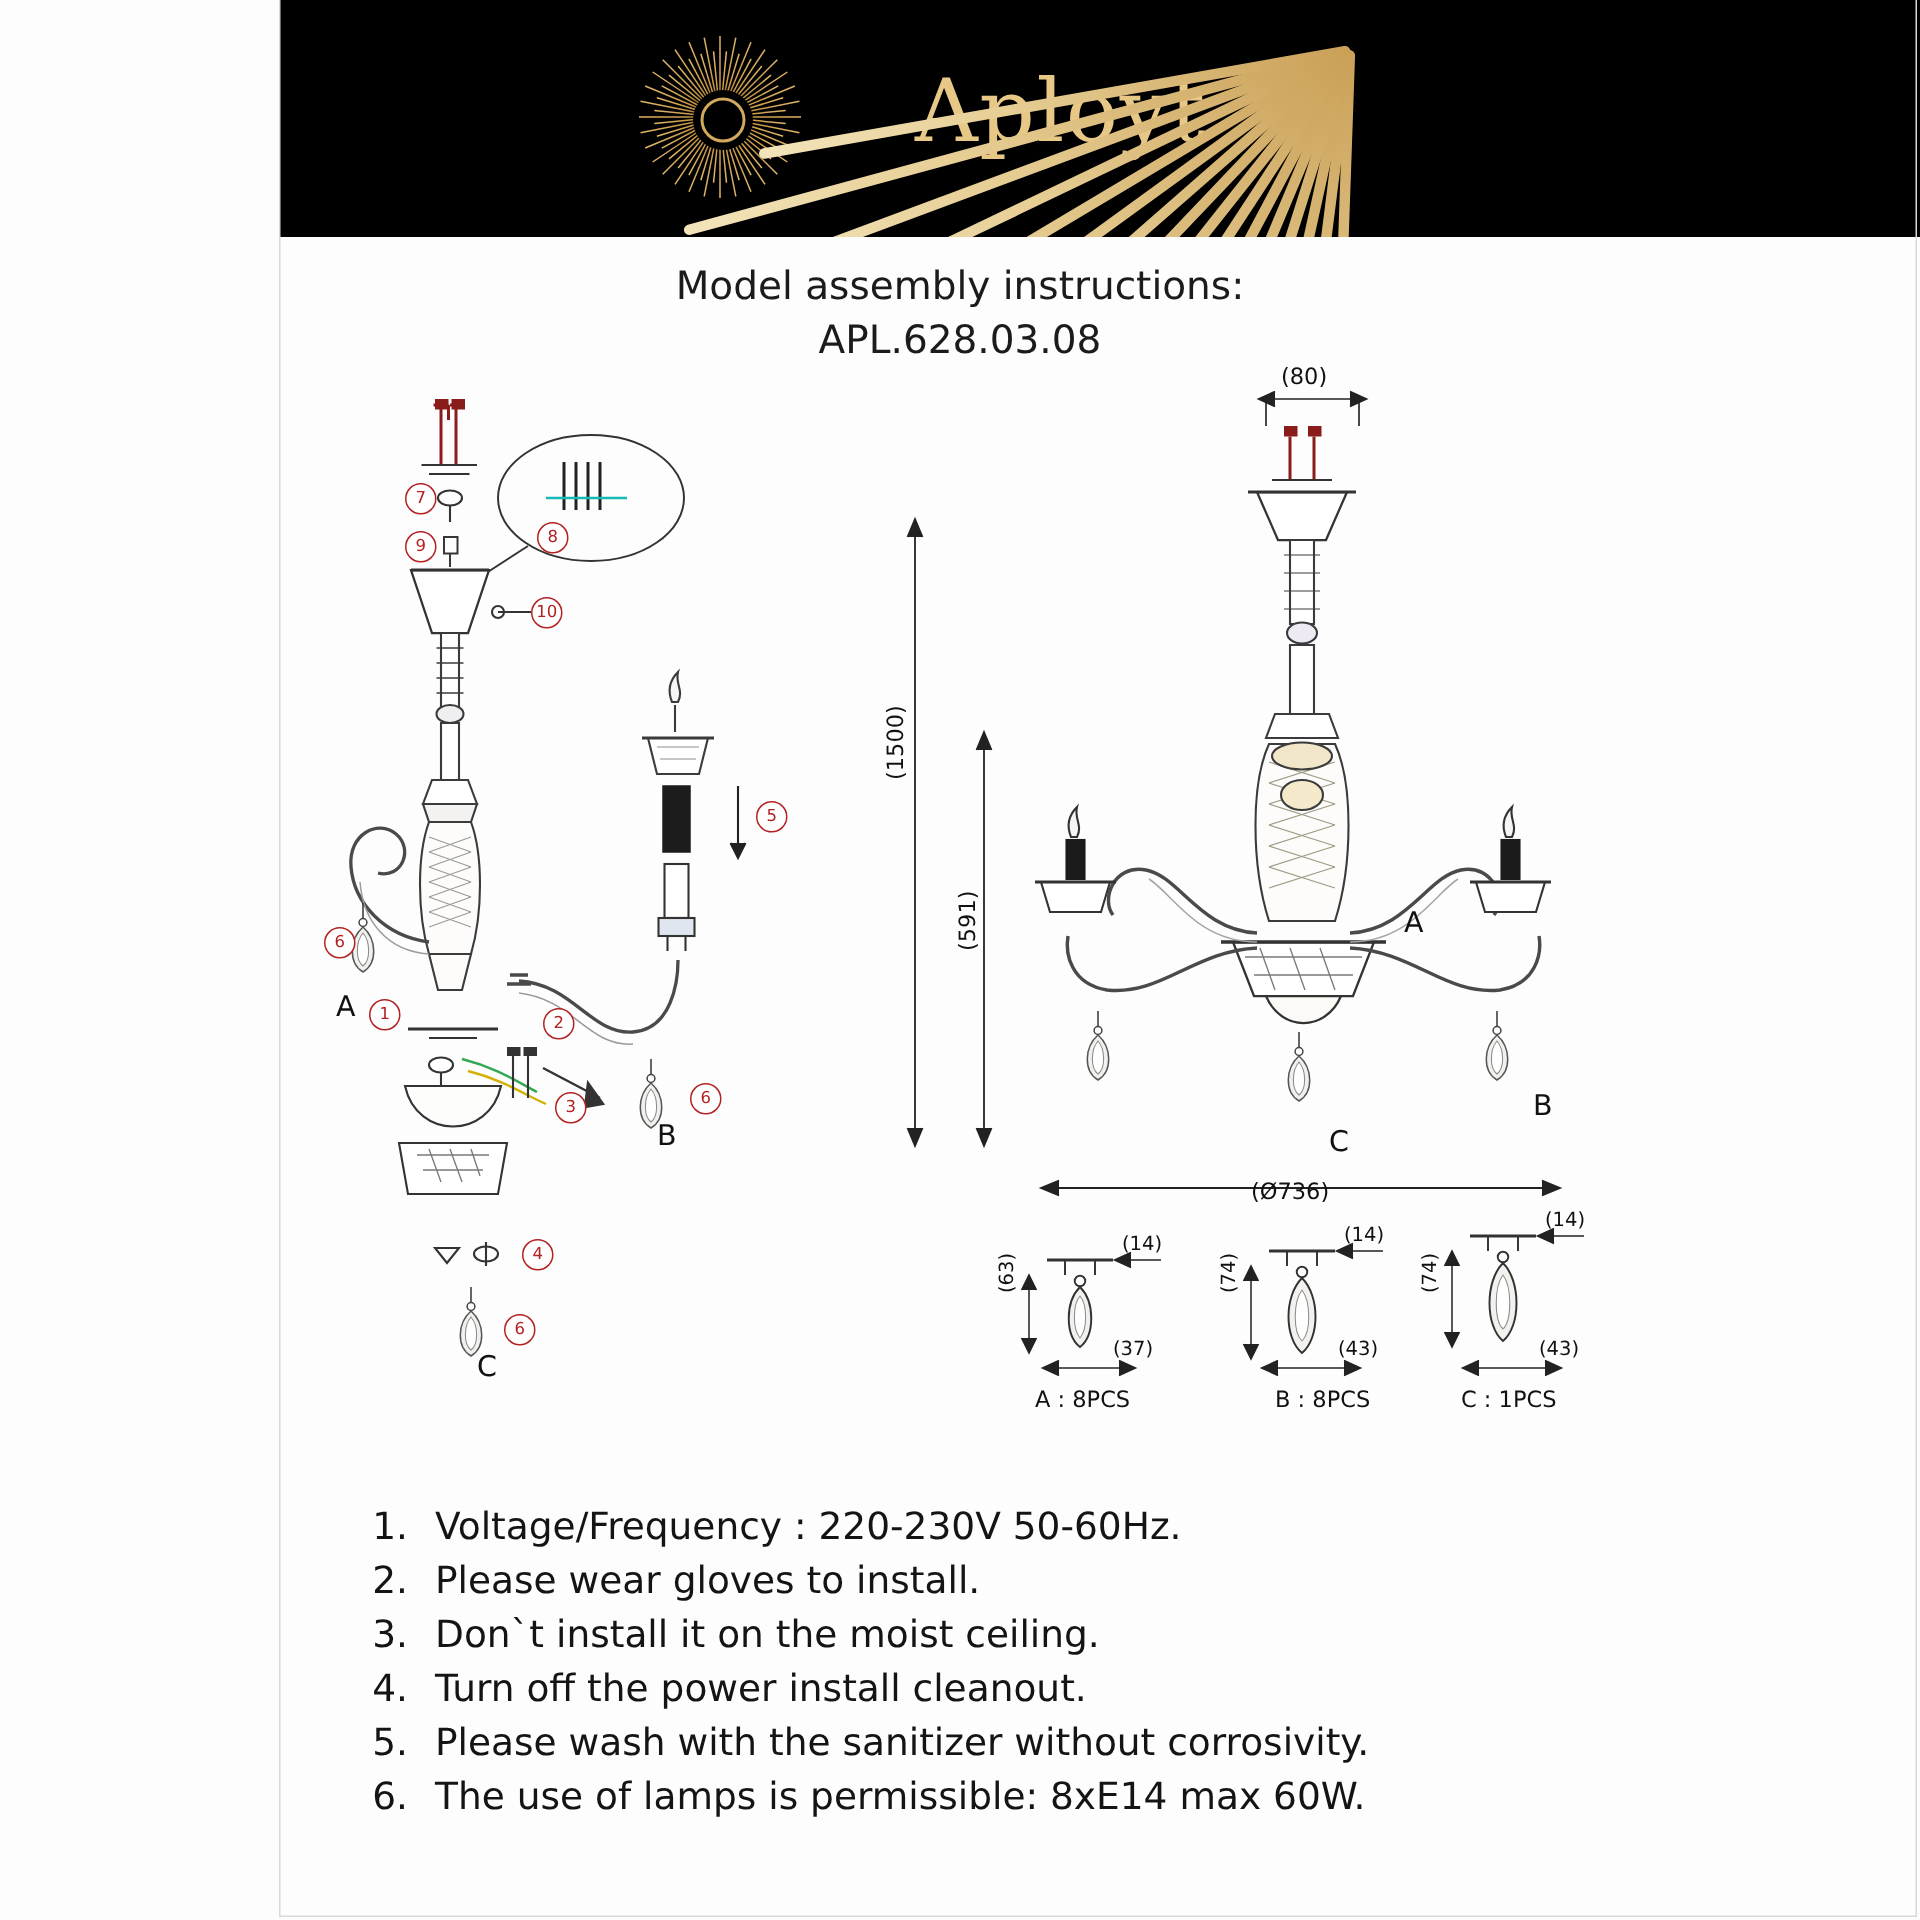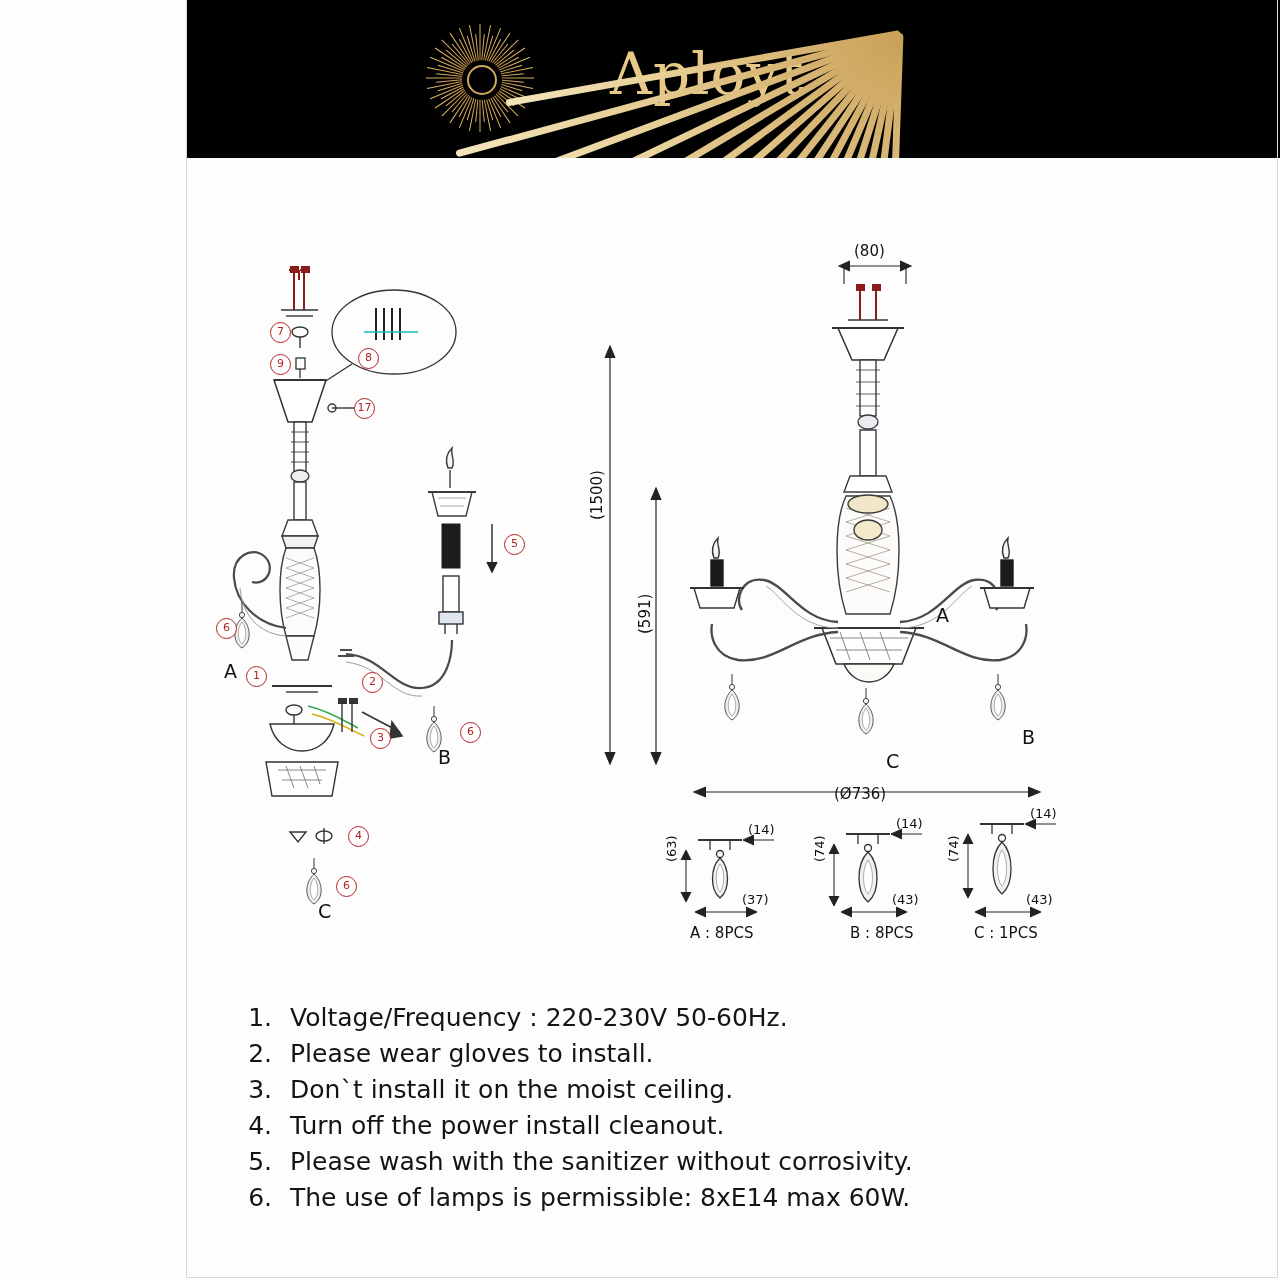--- a/index.html
+++ b/index.html
@@ -245,20 +245,22 @@
         <div class="fan-ray" style="transform: rotate(144deg); left: 120px; top: 150px; width: 430px;"></div>
         <div class="fan-ray" style="transform: rotate(149.2deg); left: 120px; top: 150px; width: 460px;"></div>
         <div class="fan-ray" style="transform: rotate(154.4deg); left: 120px; top: 150px; width: 400px;"></div>
         <div class="fan-ray" style="transform: rotate(159.6deg); left: 120px; top: 150px; width: 430px;"></div>
         <div class="fan-ray" style="transform: rotate(164.8deg); left: 120px; top: 150px; width: 460px;"></div>
         <div class="fan-ray" style="transform: rotate(170deg); left: 120px; top: 150px; width: 400px;"></div>
       </div>
   </div>
 
   <div class="title-block">
+    <div class="title-line1">Model assembly instructions:</div>
+    <div class="title-line2">APL.628.03.08</div>
   </div>
 
   <div class="diagram">
 
     <svg width="1094" height="760" viewBox="0 0 1094 760">
       <defs>
         <g id="crystalA">
           <path d="M0,0 L0,10" stroke="#333" stroke-width="1"></path>
           <circle cx="0" cy="13" r="2.6" fill="none" stroke="#444" stroke-width="1"></circle>
           <path d="M0,16 C -9,24 -10,40 0,46 C 10,40 9,24 0,16 Z" fill="#f2f0ec" stroke="#555" stroke-width="1"></path>
@@ -532,21 +534,21 @@
         <path d="M794,676 L850,676"></path>
         <path d="M800,671 L789,676 L800,681" fill="#222"></path>
         <path d="M844,671 L855,676 L844,681" fill="#222"></path>
       </g>
     </svg>
 
     
     <div class="callout" style="left:84px;  top:86px;">7</div>
     <div class="callout" style="left:172px; top:112px;">8</div>
     <div class="callout" style="left:84px;  top:118px;">9</div>
-    <div class="callout" style="left:168px; top:162px;">17</div>
+    <div class="callout" style="left:168px; top:162px;">10</div>
     <div class="callout" style="left:60px;  top:430px;">1</div>
     <div class="callout" style="left:176px; top:436px;">2</div>
     <div class="callout" style="left:184px; top:492px;">3</div>
     <div class="callout" style="left:162px; top:590px;">4</div>
     <div class="callout" style="left:318px; top:298px;">5</div>
     <div class="callout" style="left:30px;  top:382px;">6</div>
     <div class="callout" style="left:274px; top:486px;">6</div>
     <div class="callout" style="left:150px; top:640px;">6</div>
 
     

